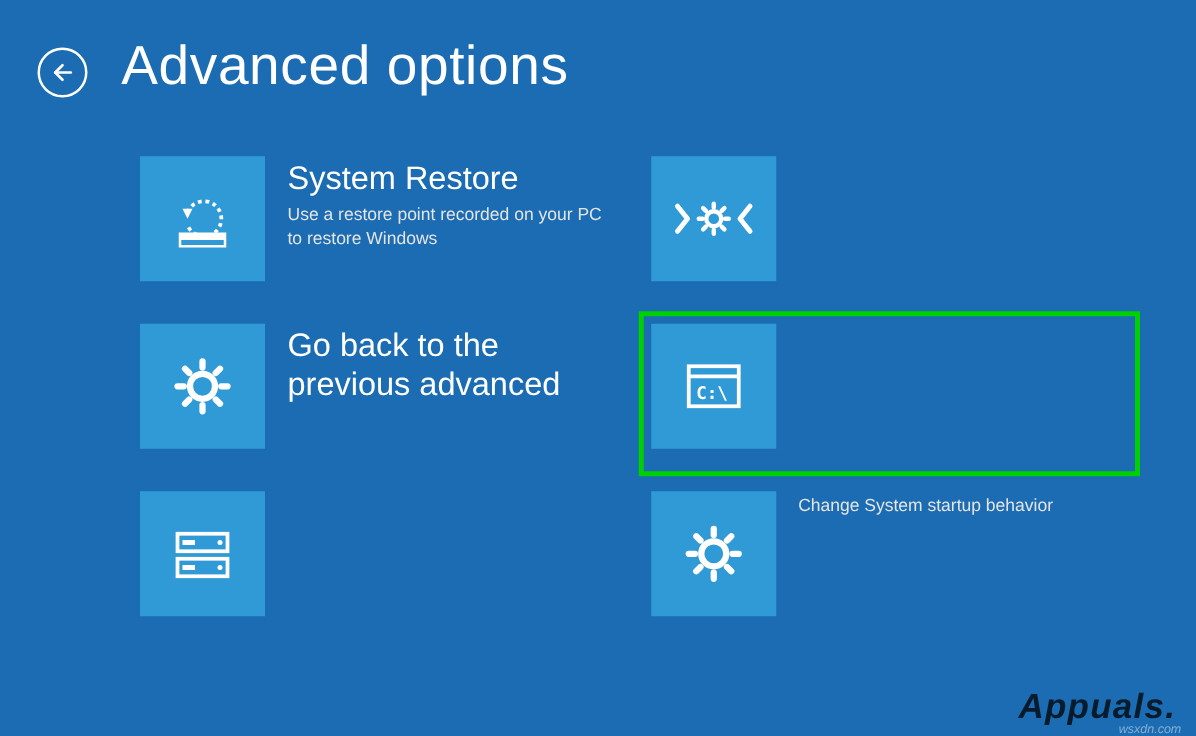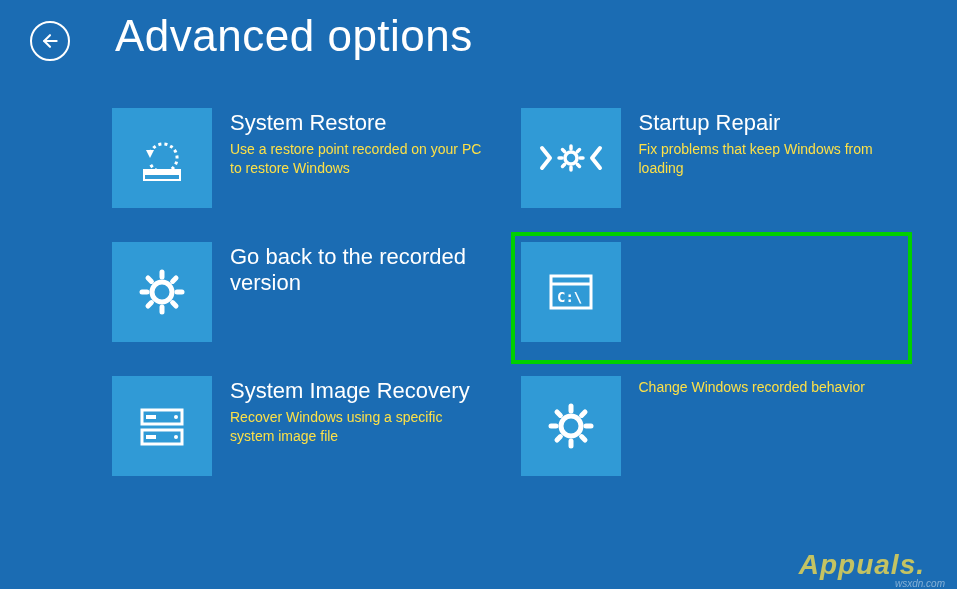--- a/index.html
+++ b/index.html
@@ -12,22 +12,22 @@
       height: 589px;
       background-color: #1b6cb3;
       font-family: "Segoe UI", "Segoe UI Light", Arial, sans-serif;
       color: #ffffff;
       overflow: hidden;
       position: relative;
     }
     .header {
       display: flex;
       align-items: center;
-      padding: 11px 30px 0 30px;
-      gap: 45px;
+      padding: 28px 30px 0 30px;
+      gap: 27px;
     }
     .back-btn {
       width: 40px;
       height: 40px;
       border: 2px solid #ffffff;
       border-radius: 50%;
       display: flex;
       align-items: center;
       justify-content: center;
       cursor: pointer;
@@ -67,39 +67,39 @@
       align-items: center;
       justify-content: center;
       flex-shrink: 0;
     }
     .tile-text {
       flex: 1;
       padding-top: 2px;
       padding-right: 10px;
     }
     .tile-title {
-      font-size: 22px;
+      font-size: 26px;
       font-weight: 400;
       line-height: 1.2;
       margin-bottom: 4px;
     }
     .tile-desc {
       font-size: 14px;
       font-weight: 400;
-      color: #fde047;
+      color: #e5e5e5;
       line-height: 1.35;
     }
     .watermark {
       position: absolute;
-      right: 32px;
+      right: 16px;
       bottom: 8px;
       font-size: 28px;
       font-weight: 600;
       font-style: italic;
-      color: #fde047;
+      color: #000000;
       letter-spacing: 1px;
       opacity: 0.75;
     }
     .watermark-small {
       position: absolute;
       right: 12px;
       bottom: 0px;
       font-size: 10px;
       color: rgba(255,255,255,0.45);
       font-style: italic;
@@ -148,24 +148,20 @@
             <line x1="-12" y1="0" x2="-9" y2="0"></line>
             <line x1="12" y1="0" x2="9" y2="0"></line>
             <line x1="-8.5" y1="-8.5" x2="-6.3" y2="-6.3"></line>
             <line x1="8.5" y1="8.5" x2="6.3" y2="6.3"></line>
             <line x1="-8.5" y1="8.5" x2="-6.3" y2="6.3"></line>
             <line x1="8.5" y1="-8.5" x2="6.3" y2="-6.3"></line>
           </g>
         </g>
       </svg>
     </div>
-    <div class="tile-text">
-      <div class="tile-title">Startup Repair</div>
-      <div class="tile-desc">Fix problems that keep Windows from loading</div>
-    </div>
   </div>
 
   <div class="option-tile">
     <div class="tile-icon">
       <svg width="60" height="60" viewBox="0 0 60 60">
         <g transform="translate(30,30)">
           <circle cx="0" cy="0" r="10" fill="none" stroke="#ffffff" stroke-width="5"></circle>
           <g stroke="#ffffff" stroke-width="5" stroke-linecap="round">
             <line x1="0" y1="-20" x2="0" y2="-15"></line>
             <line x1="0" y1="20" x2="0" y2="15"></line>
@@ -173,21 +169,21 @@
             <line x1="20" y1="0" x2="15" y2="0"></line>
             <line x1="-14" y1="-14" x2="-10.6" y2="-10.6"></line>
             <line x1="14" y1="14" x2="10.6" y2="10.6"></line>
             <line x1="-14" y1="14" x2="-10.6" y2="10.6"></line>
             <line x1="14" y1="-14" x2="10.6" y2="-10.6"></line>
           </g>
         </g>
       </svg>
     </div>
     <div class="tile-text">
-      <div class="tile-title">Go back to the recorded version</div>
+      <div class="tile-title">Go back to the previous advanced</div>
       <div class="tile-desc"></div>
     </div>
   </div>
 
   <div class="option-tile highlighted">
     <div class="tile-icon">
       <svg width="60" height="60" viewBox="0 0 60 60">
         <rect x="10" y="14" width="40" height="32" fill="none" stroke="#ffffff" stroke-width="3"></rect>
         <line x1="10" y1="22" x2="50" y2="22" stroke="#ffffff" stroke-width="3"></line>
         <text x="16" y="40" fill="#ffffff" font-family="Consolas, monospace" font-size="14" font-weight="bold">C:\</text>
@@ -198,24 +194,20 @@
   <div class="option-tile">
     <div class="tile-icon">
       <svg width="60" height="60" viewBox="0 0 60 60">
         <rect x="10" y="14" width="40" height="14" fill="none" stroke="#ffffff" stroke-width="3"></rect>
         <rect x="14" y="19" width="10" height="4" fill="#ffffff"></rect>
         <circle cx="44" cy="21" r="2" fill="#ffffff"></circle>
         <rect x="10" y="34" width="40" height="14" fill="none" stroke="#ffffff" stroke-width="3"></rect>
         <rect x="14" y="39" width="10" height="4" fill="#ffffff"></rect>
         <circle cx="44" cy="41" r="2" fill="#ffffff"></circle>
       </svg>
-    </div>
-    <div class="tile-text">
-      <div class="tile-title">System Image Recovery</div>
-      <div class="tile-desc">Recover Windows using a specific system image file</div>
     </div>
   </div>
 
   <div class="option-tile">
     <div class="tile-icon">
       <svg width="60" height="60" viewBox="0 0 60 60">
         <g transform="translate(30,30)">
           <circle cx="0" cy="0" r="10" fill="none" stroke="#ffffff" stroke-width="5"></circle>
           <g stroke="#ffffff" stroke-width="5" stroke-linecap="round">
             <line x1="0" y1="-20" x2="0" y2="-15"></line>
@@ -224,20 +216,20 @@
             <line x1="20" y1="0" x2="15" y2="0"></line>
             <line x1="-14" y1="-14" x2="-10.6" y2="-10.6"></line>
             <line x1="14" y1="14" x2="10.6" y2="10.6"></line>
             <line x1="-14" y1="14" x2="-10.6" y2="10.6"></line>
             <line x1="14" y1="-14" x2="10.6" y2="-10.6"></line>
           </g>
         </g>
       </svg>
     </div>
     <div class="tile-text">
-      <div class="tile-desc">Change Windows recorded behavior</div>
+      <div class="tile-desc">Change System startup behavior</div>
     </div>
   </div>
 
 </div>
 
 <div class="watermark">Appuals.</div>
 <div class="watermark-small">wsxdn.com</div>
 
 </body></html>

